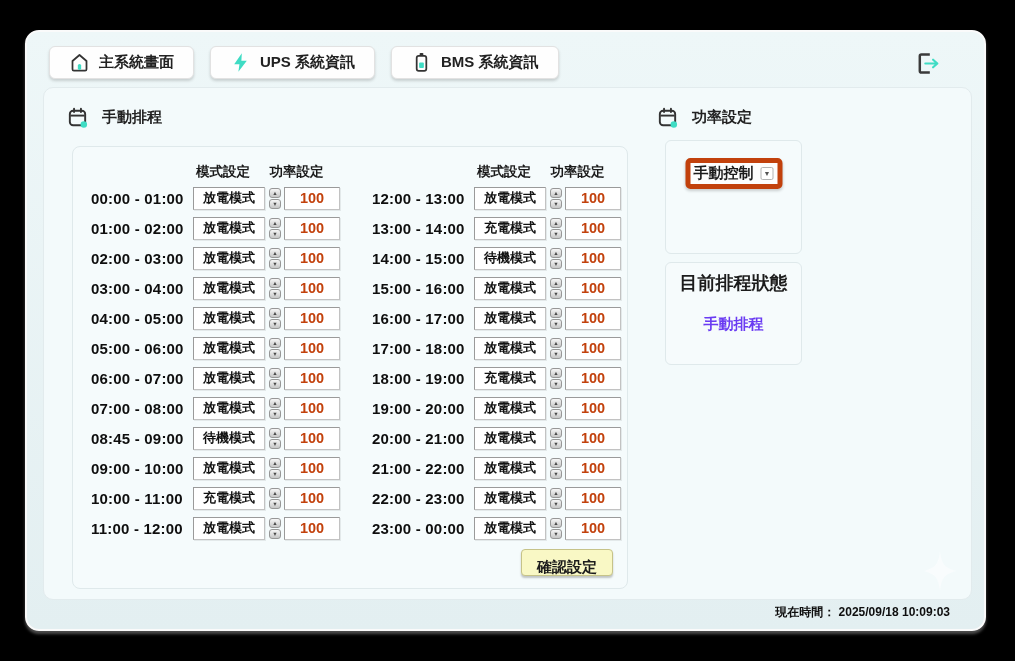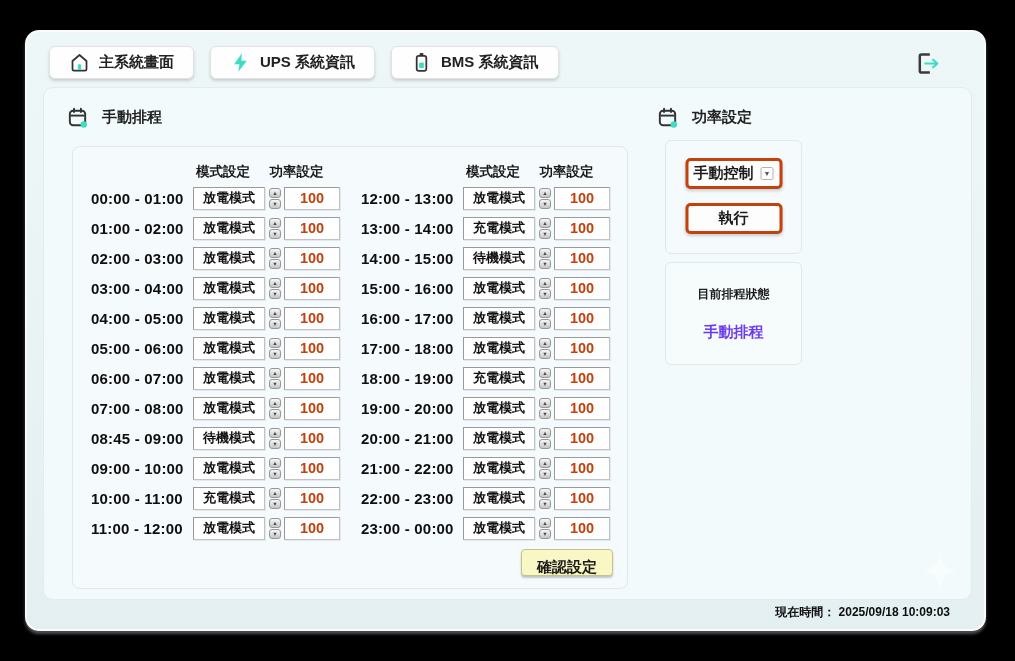--- a/index.html
+++ b/index.html
@@ -37,21 +37,21 @@
   .section-header { position:absolute; display:flex; align-items:center; gap:13px;
     font-weight:700; font-size:15px; color:#222; }
   .section-header svg { width:23px; height:23px; display:block; }
   .hdr-manual { left:22px; top:18px; }
   .hdr-select { left:612px; top:18px; }
   
   .schedule-box {
     position:absolute; left:28px; top:58px; width:556px; height:443px;
     border:1px solid #dfe9eb; border-radius:8px; background:#f5fbfc;
   }
-  .sched-cols { display:flex; gap:13px; padding:12px 10px 0 10px; }
+  .sched-cols { display:flex; gap:24px; padding:12px 10px 0 10px; }
   .col-headers { display:flex; height:22px; align-items:flex-end; margin-bottom:2px;
     font-weight:700; font-size:13.5px; color:#1a1a1a; }
   .h-time { width:102px; }
   .h-mode { width:76px; text-align:center; }
   .h-power { width:71px; text-align:center; }
   .sched-row { display:flex; align-items:center; height:30px;margin-left:8px; }
   .time-label { width:102px; font-size:15px; font-weight:600; color:#0e0e0e; letter-spacing:0.2px; }
   .mode-box {
     width:72px; height:23px; background:#fff;
     border:1px solid #c2c2c2; border-top-color:#9a9a9a; border-left-color:#9a9a9a;
@@ -80,35 +80,35 @@
     font-family:inherit;
   }
   
   .select-box {
     position:absolute; left:621px; top:52px; width:137px; height:114px;
     border:1px solid #dfe9eb; border-radius:6px; background:#f5fbfc;
   }
   .ctrl-btn {
     position:absolute; left:50%; transform:translateX(-50%);
     width:97px; height:31px; display:flex; align-items:center; justify-content:center; gap:7px;
-    background:#fdfdfd; border:3px solid #c2410c; border-radius:5px;
+    background:#fdfdfd; border:5px solid #c2410c; border-radius:5px;
     box-shadow:0 2px 3px rgba(0,0,0,0.18);
     font-weight:700; font-size:15px; color:#1c1c1c; cursor:pointer;
   }
   .btn-mode { top:17px; }
   .btn-exec { top:62px; }
   .dd-square {
     width:13px; height:13px; border:1px solid #b3b3b3; border-radius:2px;
     background:#fff; font-size:7px; line-height:11px; text-align:center; color:#555;
   }
   .status-box {
     position:absolute; left:621px; top:174px; width:137px; height:103px;
     border:1px solid #dfe9eb; border-radius:6px; background:#f6fbfc;
   }
-  .status-title { margin-top:23px; text-align:center; font-weight:700; font-size:12px; color:#1c1c1c; }
+  .status-title { margin-top:8px; text-align:center; font-weight:700; font-size:18px; color:#1c1c1c; }
   .status-value { margin-top:20px; text-align:center; font-weight:700; font-size:15px; color:#6a3bf2; }
   
   .footer-time {
     position:absolute; right:34px; bottom:8px;
     font-size:12px; font-weight:700; color:#0e0e0e;
   }
   .sparkle { position:absolute; right:22px; bottom:36px; width:44px; height:44px; opacity:0.85; }
 </style>
 </head>
 <body>
@@ -418,23 +418,20 @@
           </svg>
       </span>
       <span>功率設定</span>
     </div>
 
     <div class="select-box">
       <div class="ctrl-btn btn-mode">
         <span>手動控制</span>
         <span class="dd-square">▼</span>
       </div>
-      <div class="ctrl-btn btn-exec">
-        <span>執行</span>
-      </div>
     </div>
 
     <div class="status-box">
       <div class="status-title">目前排程狀態</div>
       <div class="status-value">手動排程</div>
     </div>
 
   </div>
 
   <span class="sparkle">

